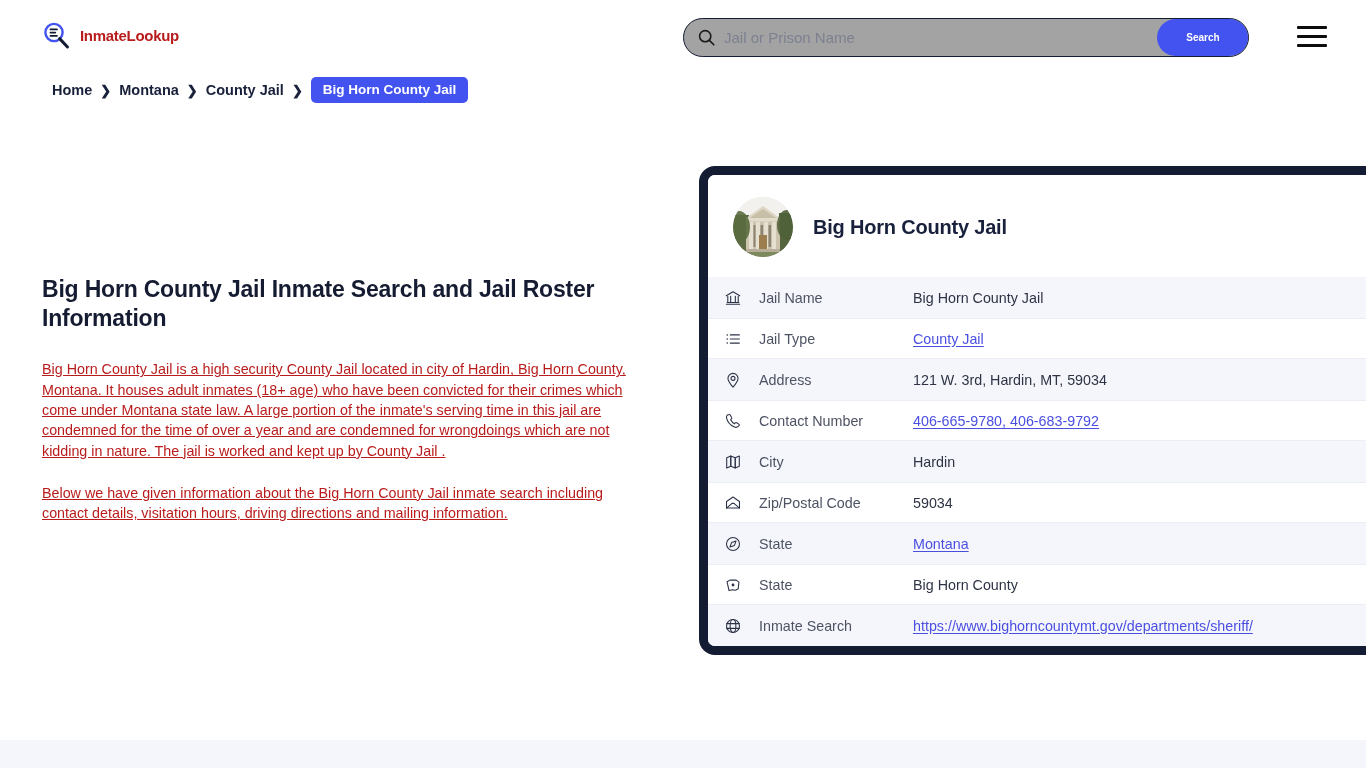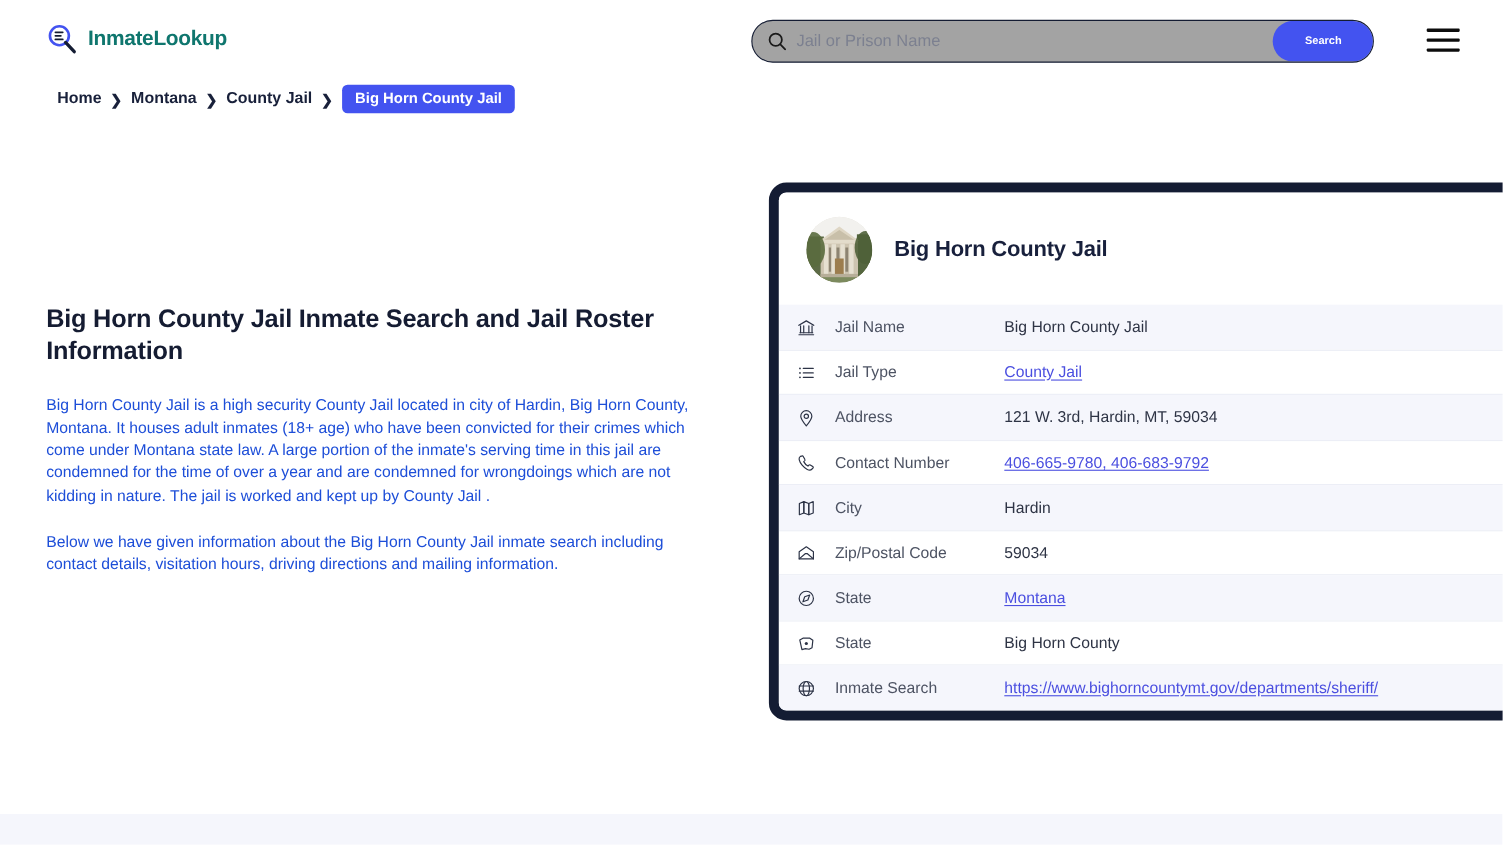--- a/index.html
+++ b/index.html
@@ -16,21 +16,21 @@
     position: absolute; top: 0; left: 0; width: 1366px; height: 72px;
     background: #ffffff;
   }
   .logo {
     position: absolute; left: 42px; top: 21px;
     display: flex; align-items: center; gap: 9px;
     text-decoration: none;
   }
   .logo-mark { width: 29px; height: 29px; display:block; }
   .logo-text {
-    font-size: 19px; font-weight: 700; color: #0f766e;
+    font-size: 15px; font-weight: 700; color: #b91c1c;
     letter-spacing: -0.3px; white-space: nowrap;
   }
 
   .searchwrap {
     position: absolute; left: 683px; top: 18px;
     width: 566px; height: 39px;
     border: 1.6px solid #141c33;
     border-radius: 20px;
     background: #a3a3a3;
     display: flex; align-items: center;
@@ -84,22 +84,23 @@
   }
 
   
   .left-col { position: absolute; left: 42px; top: 275px; width: 595px; }
   h1.page-title {
     font-size: 23px; font-weight: 700; color: #151c32;
     line-height: 1.27; letter-spacing: -0.2px;
     margin-bottom: 26px;
   }
   p.body-copy {
-    font-size: 14.3px; color: #1d4ed8; line-height: 1.42;
+    font-size: 14.3px; color: #b91c1c; line-height: 1.42;
     margin-bottom: 22px;
+    text-decoration: underline;
   }
 
   
   .card {
     position: absolute; left: 699px; top: 166px;
     width: 720px;
     border: 9px solid #141c33;
     border-radius: 16px;
     background: #ffffff;
     overflow: hidden;

